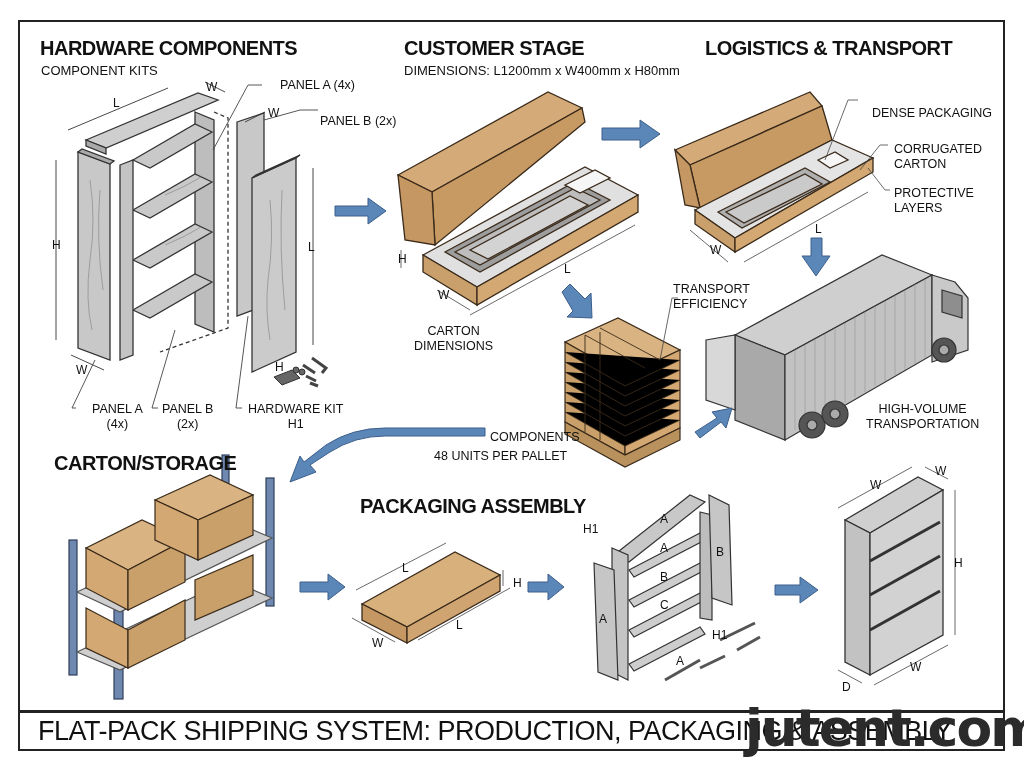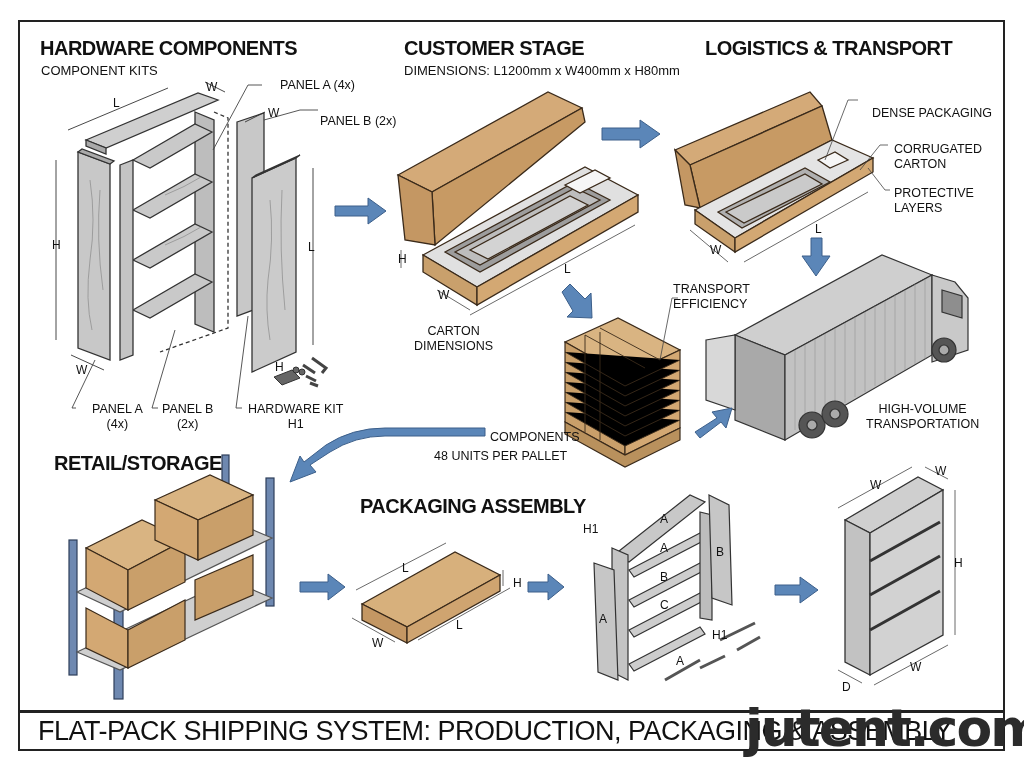--- a/index.html
+++ b/index.html
@@ -182,21 +182,21 @@
     <polygon points="528,582 548,582 548,574 564,587 548,600 548,592 528,592"></polygon>
     <polygon points="775,585 800,585 800,577 818,590 800,603 800,595 775,595"></polygon>
   </g>
 </svg>
 
 <div class="h" style="left:40px;top:37px;">HARDWARE COMPONENTS</div>
 <div class="s" style="left:41px;top:63px;">COMPONENT KITS</div>
 <div class="h" style="left:404px;top:37px;">CUSTOMER STAGE</div>
 <div class="s" style="left:404px;top:63px;">DIMENSIONS: L1200mm x W400mm x H80mm</div>
 <div class="h" style="left:705px;top:37px;">LOGISTICS &amp; TRANSPORT</div>
-<div class="h" style="left:54px;top:452px;">RETAIL/STORAGE</div>
+<div class="h" style="left:54px;top:452px;">CARTON/STORAGE</div>
 <div class="h" style="left:360px;top:495px;">PACKAGING ASSEMBLY</div>
 
 <div class="lbl l" style="left:264px;top:78px;margin-left:16px;">PANEL A (4x)</div>
 <div class="lbl l" style="left:320px;top:114px;">PANEL B (2x)</div>
 <div class="lbl" style="left:92px;top:402px;"><span>PANEL A</span><br><span>(4x)</span></div>
 <div class="lbl" style="left:162px;top:402px;"><span>PANEL B</span><br><span>(2x)</span></div>
 <div class="lbl" style="left:248px;top:402px;"><span>HARDWARE KIT</span><br><span>H1</span></div>
 <div class="lbl" style="left:414px;top:324px;"><span>CARTON</span><br><span>DIMENSIONS</span></div>
 <div class="lbl l" style="left:673px;top:282px;"><span>TRANSPORT</span><br><span>EFFICIENCY</span></div>
 <div class="lbl l" style="left:872px;top:106px;">DENSE PACKAGING</div>

